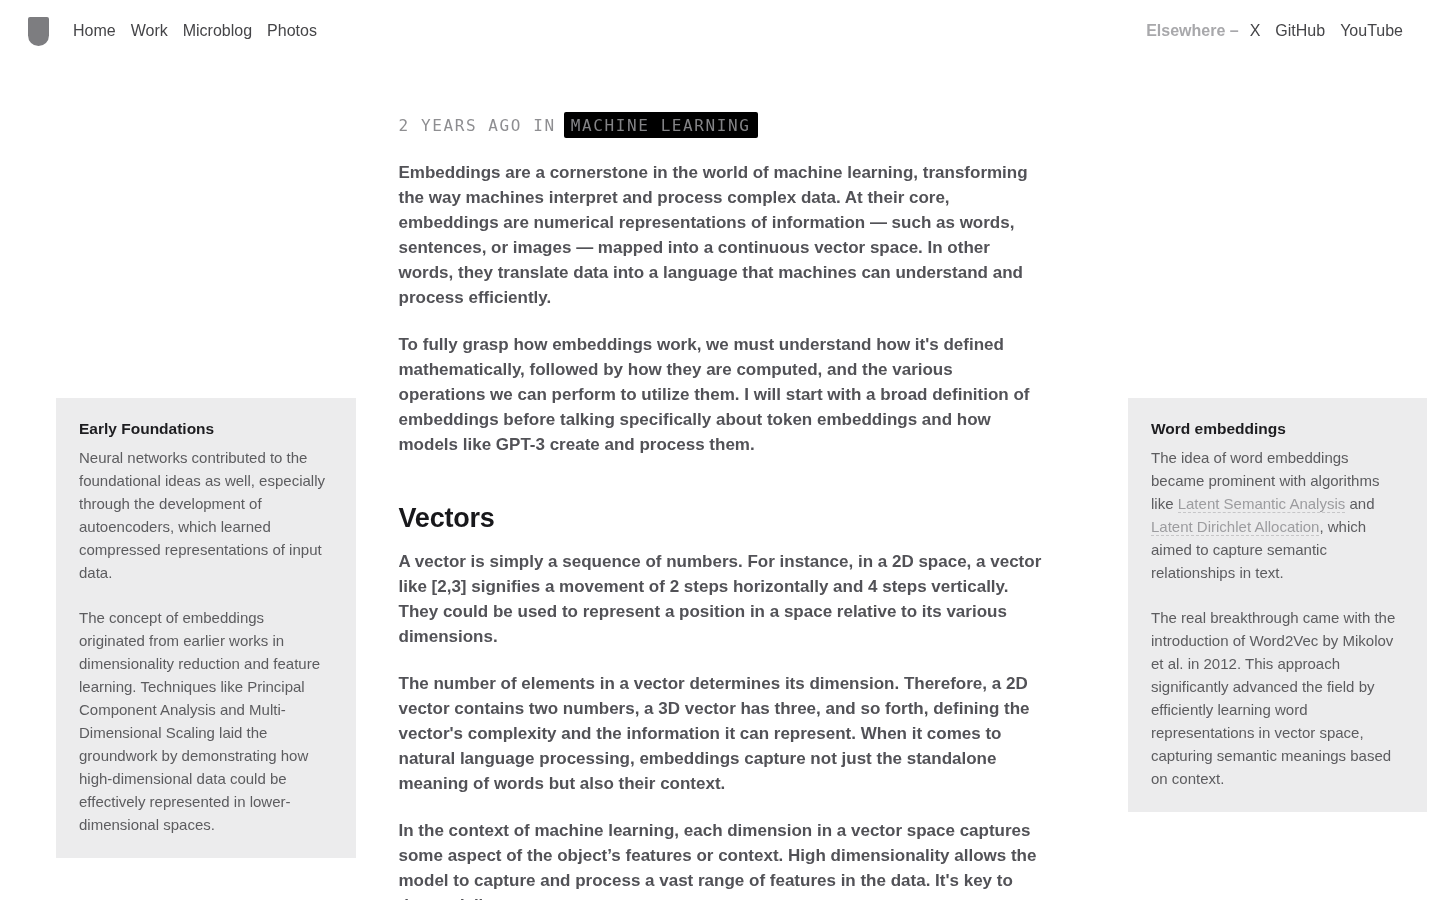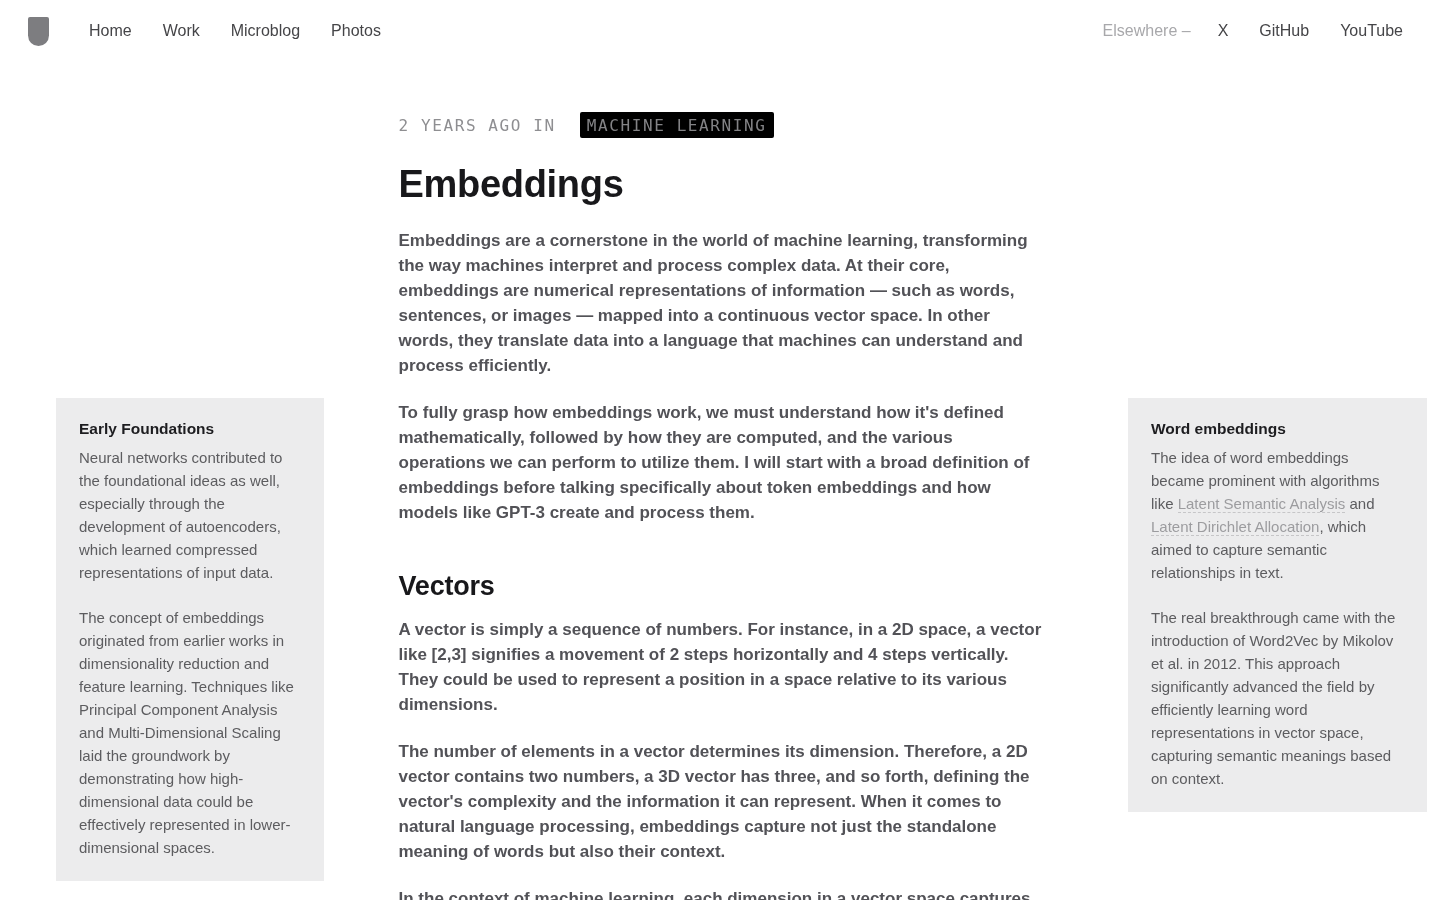--- a/index.html
+++ b/index.html
@@ -1,15 +1,15 @@
 <!DOCTYPE html>
 <html><head>
 <meta charset="utf-8">
 <style>
-  * { box-sizing: border-box; gap: 16px; }
+  * { box-sizing: border-box; }
   html, body { margin: 0; padding: 0; }
   body {
     width: 1440px;
     height: 900px;
     overflow: hidden;
     background: #ffffff;
     font-family: "Liberation Sans", sans-serif;
     -webkit-font-smoothing: antialiased;
   }
 
@@ -38,20 +38,21 @@
     text-decoration: none;
     margin-right: 15px;
     cursor: pointer;
   }
   .nav-links a:last-child { margin-right: 0; }
   .nav-right { display: flex; align-items: center; }
   .nav-right .muted {
     font-size: 16px;
     color: #a8a8ab;
     margin-right: 11px;
+    font-weight: bold;
   }
   .nav-right a {
     font-size: 16px;
     color: #454548;
     text-decoration: none;
     margin-left: 15px;
     cursor: pointer;
   }
 
   
@@ -101,21 +102,21 @@
     color: #18181b;
   }
 
   
   aside {
     position: absolute;
     top: 336px;
     background: #ececed;
     padding: 21px 23px 22px;
   }
-  .aside-left  { left: 56px;  width: 268px; }
+  .aside-left  { left: 56px;  width: 300px; }
   .aside-right { left: 1128px; width: 299px; }
   aside h3 {
     margin: 0 0 7px;
     font-size: 15.5px;
     line-height: 20px;
     font-weight: 700;
     color: #1d1d20;
   }
   aside p {
     margin: 0 0 22px;
@@ -153,21 +154,20 @@
 </header>
 
 <div class="page">
 
   <article>
     <div class="meta">
       <span>2 YEARS AGO IN</span>
       <span class="tag">MACHINE LEARNING</span>
     </div>
 
-    <h1>Embeddings</h1>
 
     <p>Embeddings are a cornerstone in the world of machine learning, transforming the way machines interpret and process complex data. At their core, embeddings are numerical representations of information — such as words, sentences, or images — mapped into a continuous vector space. In other words, they translate data into a language that machines can understand and process efficiently.</p>
     <p>To fully grasp how embeddings work, we must understand how it's defined mathematically, followed by how they are computed, and the various operations we can perform to utilize them. I will start with a broad definition of embeddings before talking specifically about token embeddings and how models like GPT-3 create and process them.</p>
 
     <h2>Vectors</h2>
 
     <p>A vector is simply a sequence of numbers. For instance, in a 2D space, a vector like [2,3] signifies a movement of 2 steps horizontally and 4 steps vertically. They could be used to represent a position in a space relative to its various dimensions.</p>
     <p>The number of elements in a vector determines its dimension. Therefore, a 2D vector contains two numbers, a 3D vector has three, and so forth, defining the vector's complexity and the information it can represent. When it comes to natural language processing, embeddings capture not just the standalone meaning of words but also their context.</p>
     <p>In the context of machine learning, each dimension in a vector space captures some aspect of the object’s features or context. High dimensionality allows the model to capture and process a vast range of features in the data. It's key to the model's</p>
   </article>

